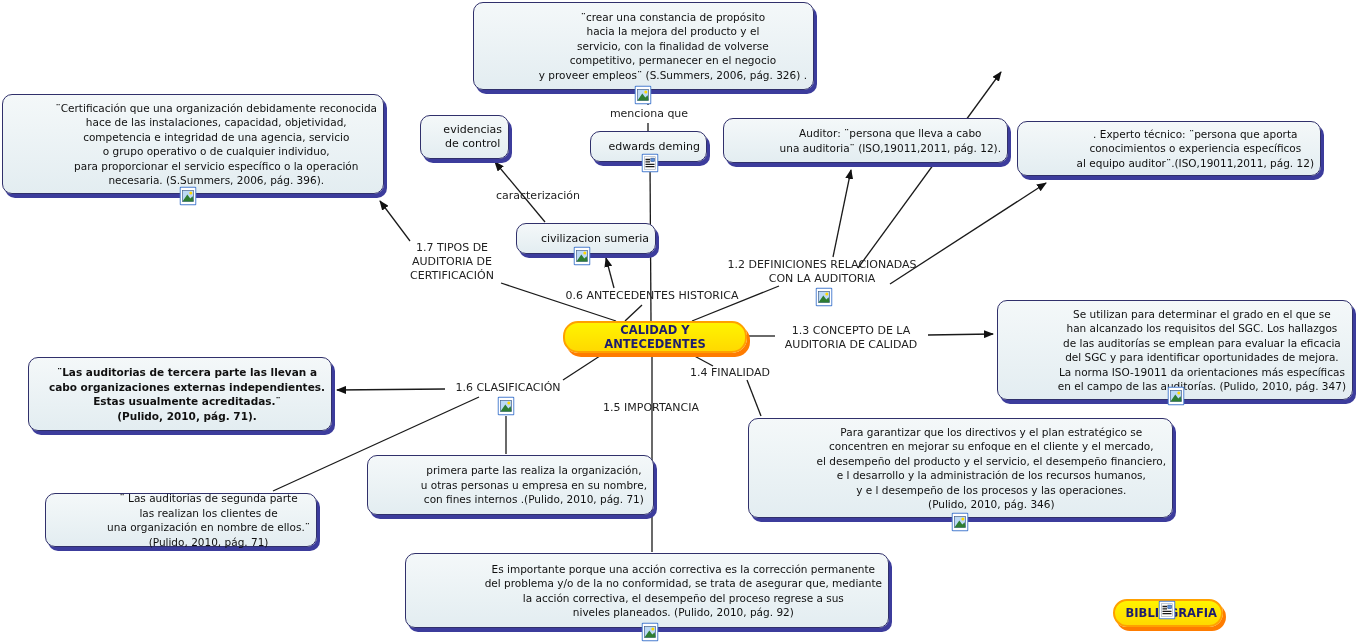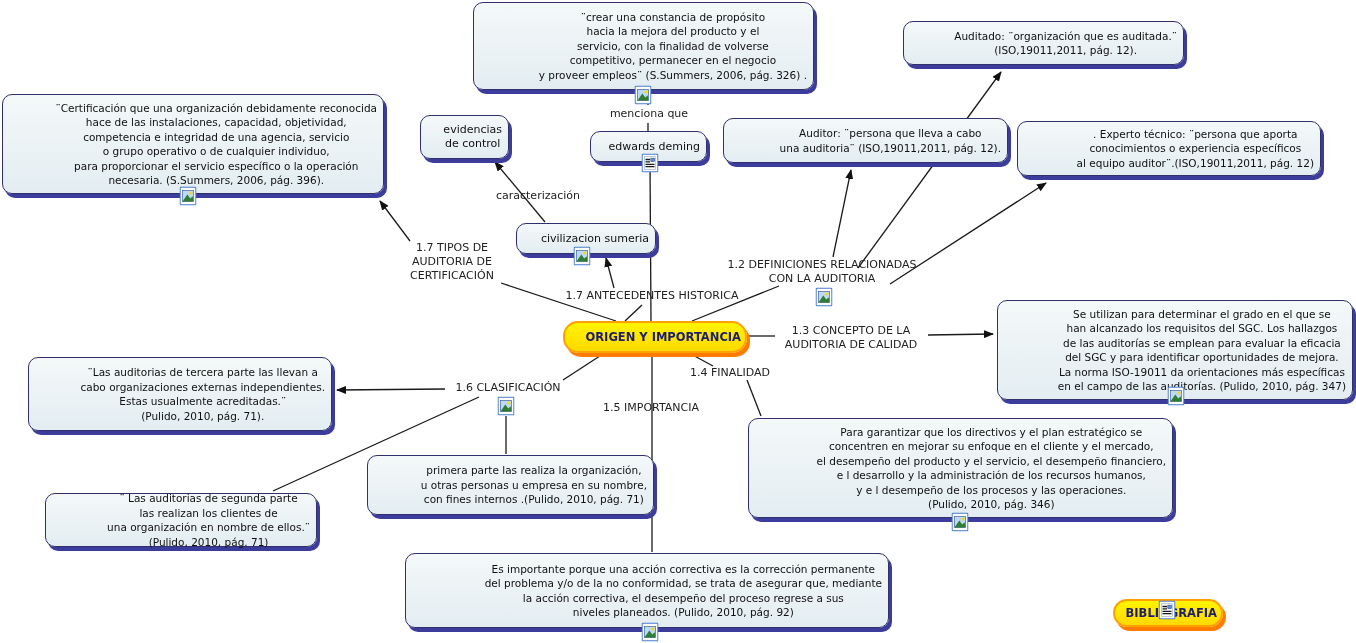--- a/index.html
+++ b/index.html
@@ -81,21 +81,21 @@
     <line x1="606" y1="352" x2="563" y2="380"></line>
     <line x1="445" y1="389" x2="337" y2="390" marker-end="url(#ah)"></line>
     <line x1="479" y1="397" x2="273" y2="491"></line>
     <line x1="506" y1="416" x2="506" y2="454"></line>
     <line x1="616" y1="321" x2="501" y2="283"></line>
     <line x1="410" y1="241" x2="380" y2="201" marker-end="url(#ah)"></line>
   </svg>
 
   <div class="lbl" style="left:649px;top:114px;">menciona que</div>
   <div class="lbl" style="left:538px;top:196px;">caracterización</div>
-  <div class="lbl" style="left:652px;top:296px;">1.7 ANTECEDENTES HISTORICA</div>
+  <div class="lbl" style="left:652px;top:296px;">0.6 ANTECEDENTES HISTORICA</div>
   <div class="lbl" style="left:822px;top:272px;">1.2 DEFINICIONES RELACIONADAS
 CON LA AUDITORIA</div>
   <div class="lbl" style="left:851px;top:338px;">1.3 CONCEPTO DE LA
 AUDITORIA DE CALIDAD</div>
   <div class="lbl" style="left:730px;top:373px;">1.4 FINALIDAD</div>
   <div class="lbl" style="left:651px;top:408px;text-align:center;">1.5 IMPORTANCIA</div>
   <div class="lbl" style="left:508px;top:388px;">1.6 CLASIFICACIÓN</div>
   <div class="lbl" style="left:452px;top:262px;">1.7 TIPOS DE
 AUDITORIA DE
 CERTIFICACIÓN</div>
@@ -108,24 +108,20 @@
 y proveer empleos¨ (S.Summers, 2006, pág. 326) .</span>
   </div>
   <div class="cbox" style="left:2px;top:94px;width:382px;height:100px;">
     <span class="txt">¨Certificación que una organización debidamente reconocida
 hace de las instalaciones, capacidad, objetividad,
 competencia e integridad de una agencia, servicio
 o grupo operativo o de cualquier individuo,
 para proporcionar el servicio específico o la operación
 necesaria. (S.Summers, 2006, pág. 396).</span>
   </div>
-  <div class="cbox" style="left:903px;top:21px;width:281px;height:44px;">
-    <span class="txt">Auditado: ¨organización que es auditada.¨
-(ISO,19011,2011, pág. 12).</span>
-  </div>
   <div class="cbox" style="left:723px;top:118px;width:285px;height:45px;">
     <span class="txt">Auditor: ¨persona que lleva a cabo
 una auditoria¨ (ISO,19011,2011, pág. 12).</span>
   </div>
   <div class="cbox" style="left:1017px;top:121px;width:304px;height:55px;">
     <span class="txt">.  Experto técnico: ¨persona que aporta
 conocimientos o experiencia específicos
 al equipo auditor¨.(ISO,19011,2011, pág. 12)</span>
   </div>
   <div class="cbox" style="left:997px;top:288px;width:356px;height:100px;margin-top:12px;">
@@ -154,40 +150,40 @@
     <span class="txt">primera parte las realiza la organización,
 u otras personas u empresa en su nombre,
 con fines internos .(Pulido, 2010, pág. 71)</span>
   </div>
   <div class="cbox" style="left:45px;top:493px;width:272px;height:54px;">
     <span class="txt">¨ Las auditorias de segunda parte
 las realizan los clientes de
 una organización  en nombre de ellos.¨
 (Pulido, 2010, pág. 71)</span>
   </div>
-  <div class="cbox" style="left:28px;top:357px;width:304px;height:74px;">
+  <div class="cbox" style="left:28px;top:357px;width:304px;height:74px;font-weight:bold;">
     <span class="txt">¨Las auditorias de tercera  parte las llevan a
 cabo organizaciones externas independientes.
 Estas usualmente acreditadas.¨
 (Pulido, 2010, pág. 71).</span>
   </div>
 
   <div class="cbox smalltxt" style="left:420px;top:115px;width:89px;height:44px;">
     <span class="txt">evidencias
 de control</span>
   </div>
   <div class="cbox smalltxt" style="left:590px;top:131px;width:117px;height:31px;">
     <span class="txt">edwards deming</span>
   </div>
   <div class="cbox smalltxt" style="left:516px;top:223px;width:140px;height:31px;">
     <span class="txt">civilizacion sumeria</span>
   </div>
 
   <div class="cbox hl" style="left:563px;top:321px;width:184px;height:32px;">
-    <span class="txt">ORIGEN Y IMPORTANCIA</span>
+    <span class="txt">CALIDAD Y ANTECEDENTES</span>
   </div>
   <div class="cbox hl" style="left:1113px;top:599px;width:110px;height:28px;">
     <span class="txt">BIBLIOGRAFIA</span>
   </div>
 
   <div class="ric" style="left:643px;top:95px;">
       <svg>
         <use href="#icon-image" xlink:href="#icon-image"></use>
       </svg>
     </div>

